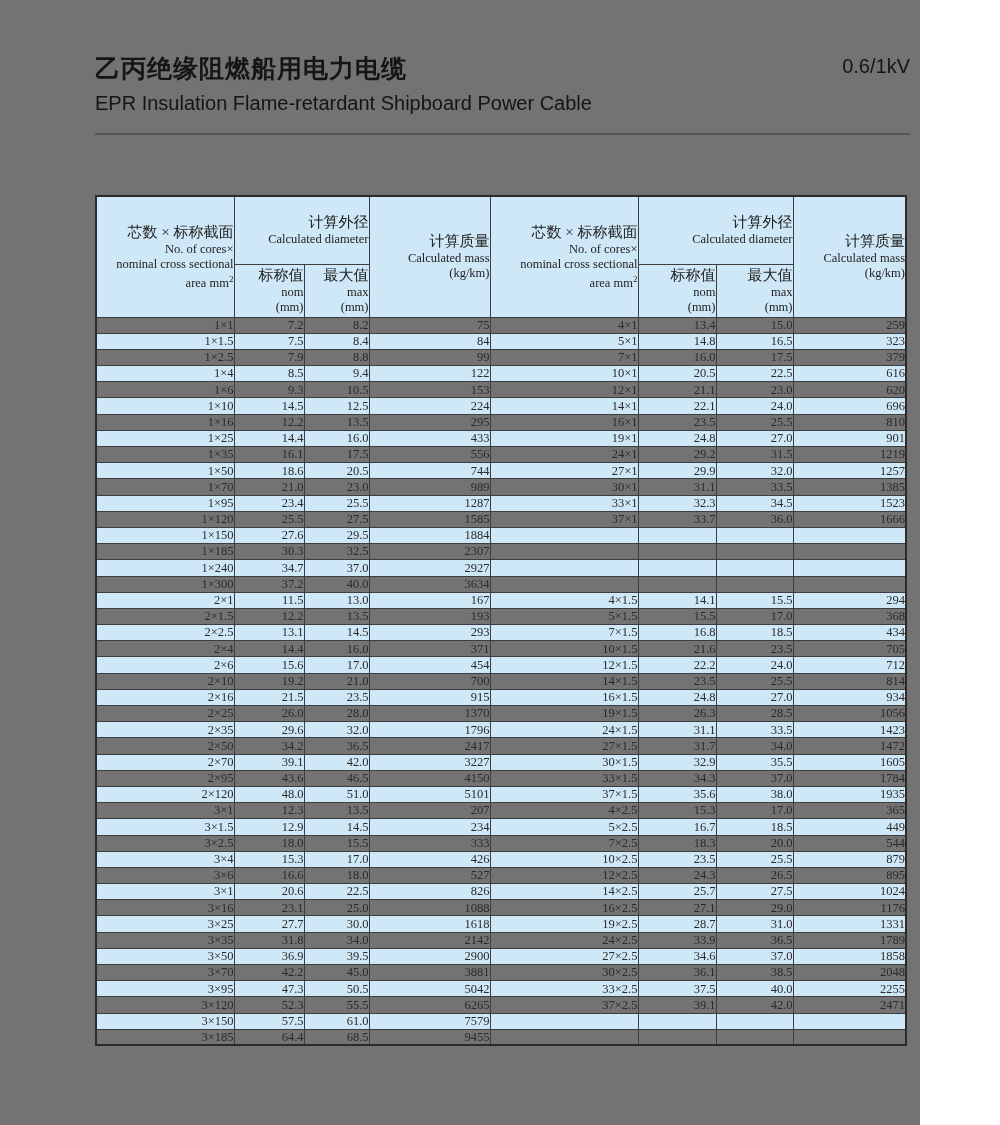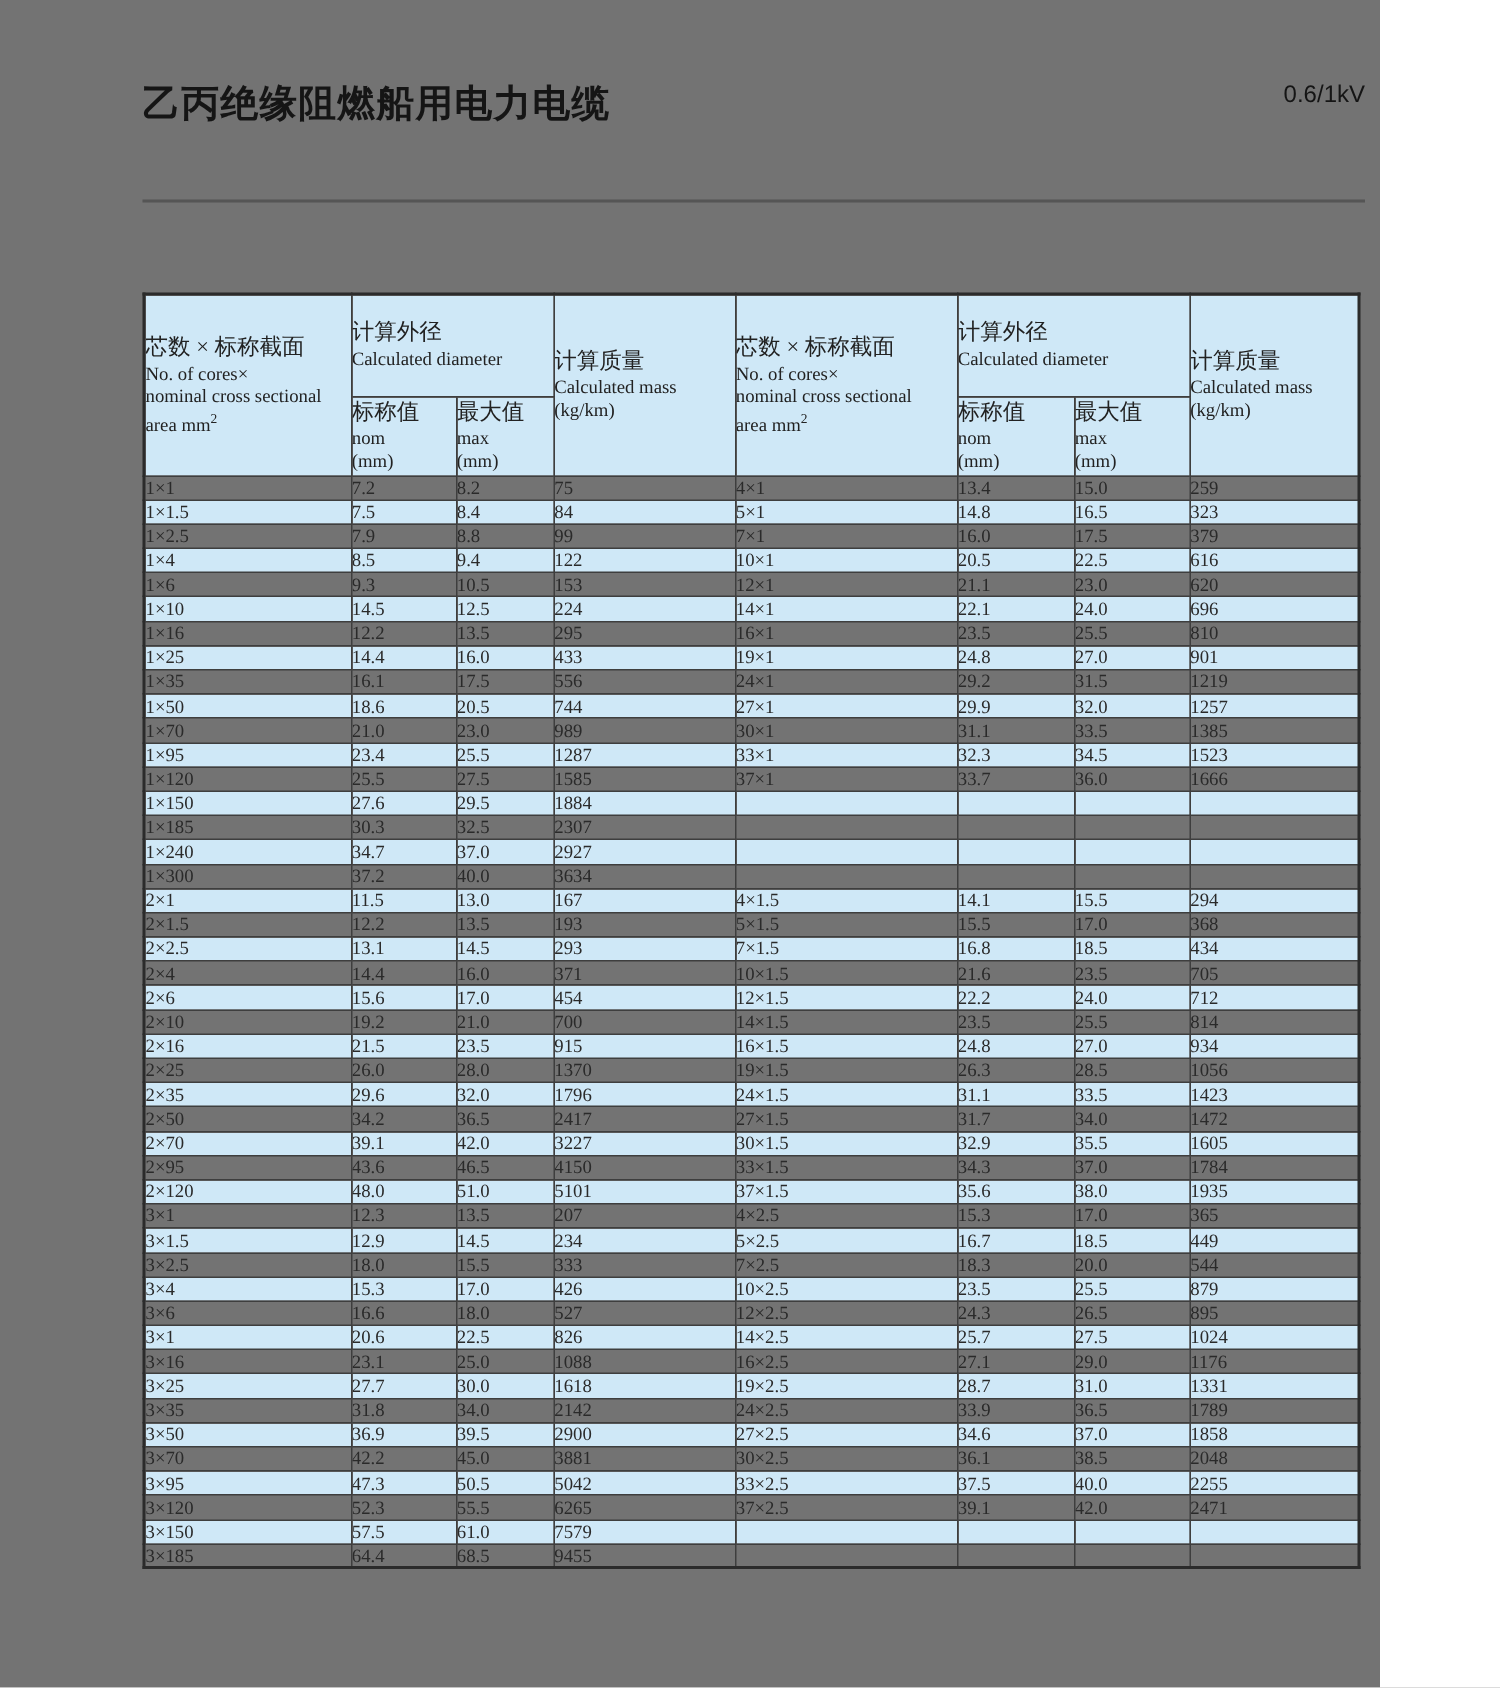--- a/index.html
+++ b/index.html
@@ -18,21 +18,21 @@
   .title-cn {
     margin: 0;
     font-family: "Liberation Sans", sans-serif;
     font-size: 25px;
     font-weight: bold;
     letter-spacing: 1px;
     color: #151515;
   }
   .voltage {
     font-family: "Liberation Sans", sans-serif;
-    font-size: 16px;
+    font-size: 20px;
     color: #151515;
     margin-top: 3px;
   }
   .title-en {
     margin: 7px 0 0 0;
     font-family: "Liberation Sans", sans-serif;
     font-size: 20px;
     font-weight: normal;
     color: #151515;
   }
@@ -55,21 +55,21 @@
   .models { font-size: 17px; white-space: pre; }
   .temp { font-size: 15px; }
 
   table.spec {
     position: absolute;
     left: 95px;
     top: 195px;
     width: 810px;
     border-collapse: collapse;
     table-layout: fixed;
-    text-align: left;
+    text-align: right;
     border: 2px solid #2b2b2b;
     padding-left: 44px;
   }
   table.spec th, table.spec td {
     border: 1px solid #3e3e3e;
     padding: 0;
     overflow: hidden;
   }
   thead th {
     background: var(--stripe, #cfe8f7);
@@ -93,20 +93,21 @@
 </head>
 <body>
 
 <div class="page">
 
   <div class="doc-header">
     <div class="title-row">
       <h1 class="title-cn">乙丙绝缘阻燃船用电力电缆</h1>
       <span class="voltage">0.6/1kV</span>
     </div>
+    <h2 class="title-en">EPR Insulation Flame-retardant Shipboard Power Cable</h2>
   </div>
 
   <div class="rule"></div>
 
 
   <table class="spec">
     <colgroup>
       <col style="width:138px">
         <col style="width:70px">
         <col style="width:65px">

